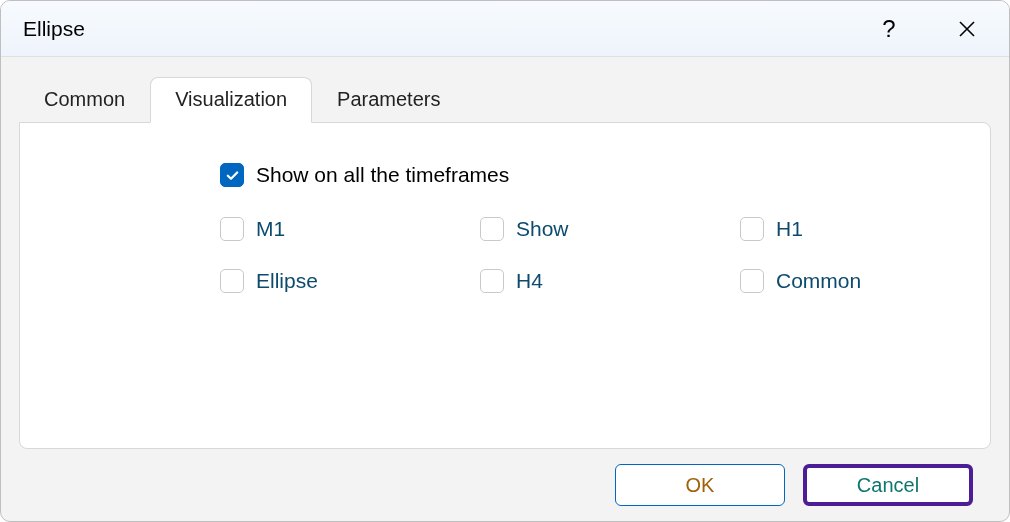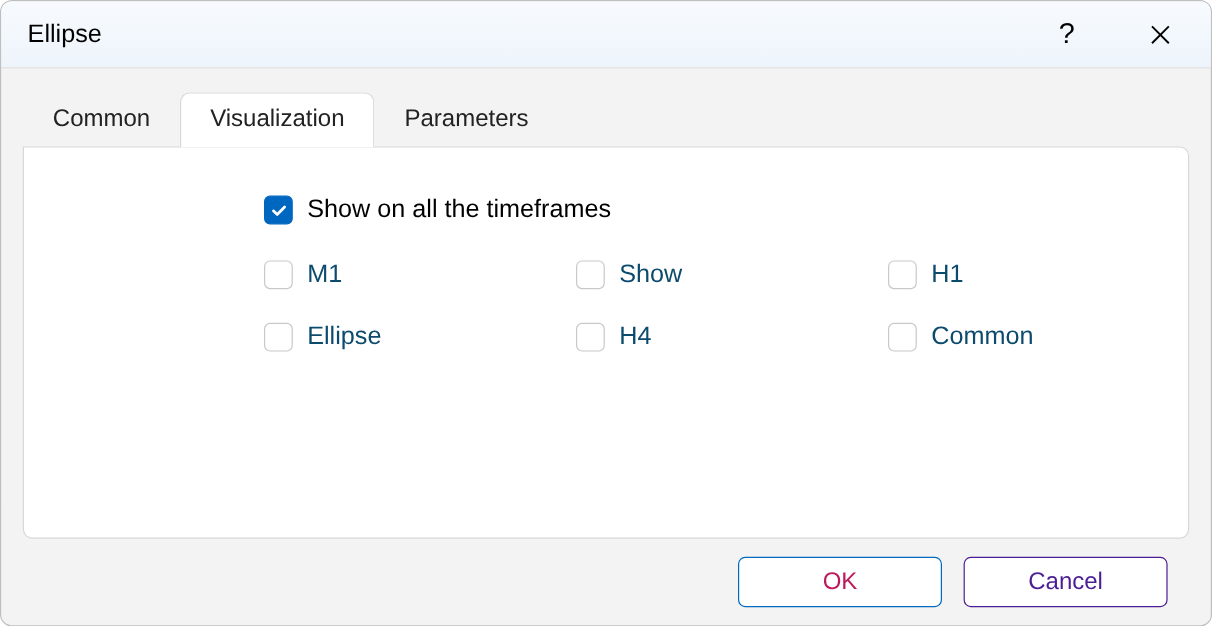--- a/index.html
+++ b/index.html
@@ -157,27 +157,27 @@
     }
     .btn-dialog {
       min-width: 170px;
       height: 42px;
       border-radius: 6px;
       font-size: 20px;
       display: flex;
       align-items: center;
       justify-content: center;
       background: #fff;
-      border: 1px solid #4c1d95;
-      color: #4c1d95;
+      border: 4px solid #4c1d95;
+      color: #0f766e;
       cursor: default;
     }
     .btn-dialog.primary {
       border: 1.5px solid #0067c0;
-      color: #be185d;
+      color: #a16207;
     }
   </style>
 </head>
 <body>
 
 <div class="dialog">
 
   <div class="titlebar">
     <div class="title">Ellipse</div>
     <div class="btn help">?</div>

